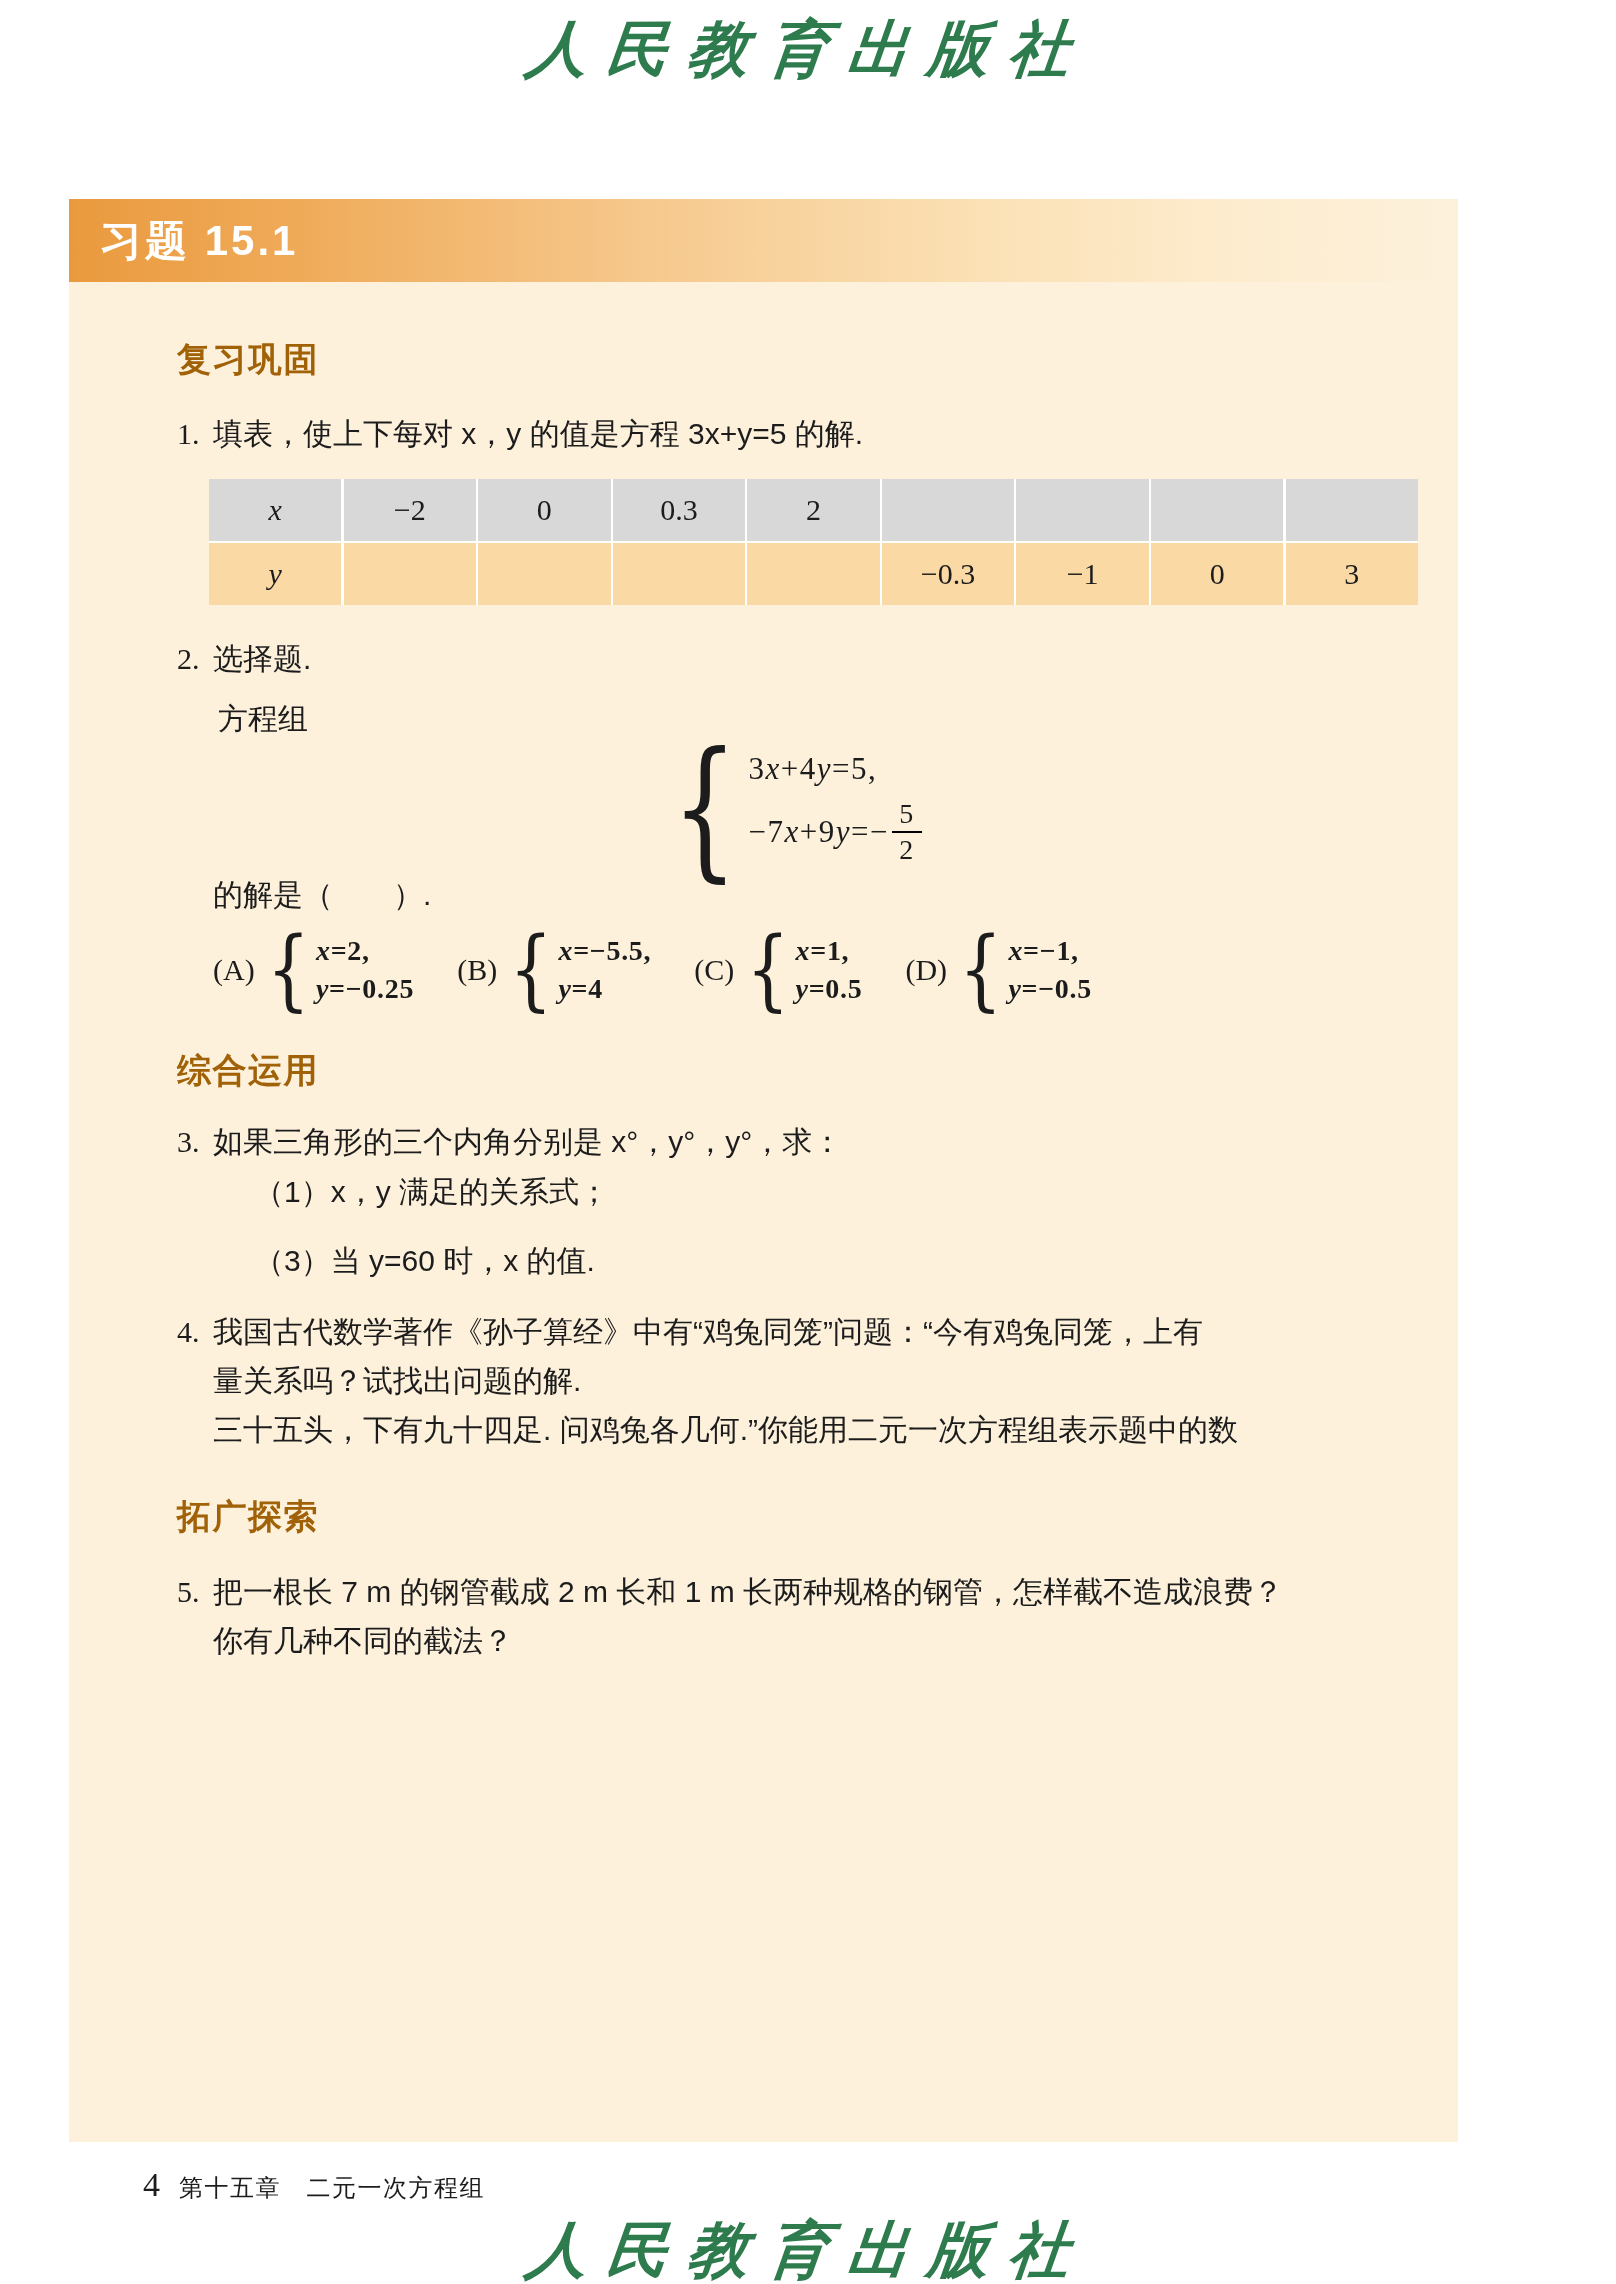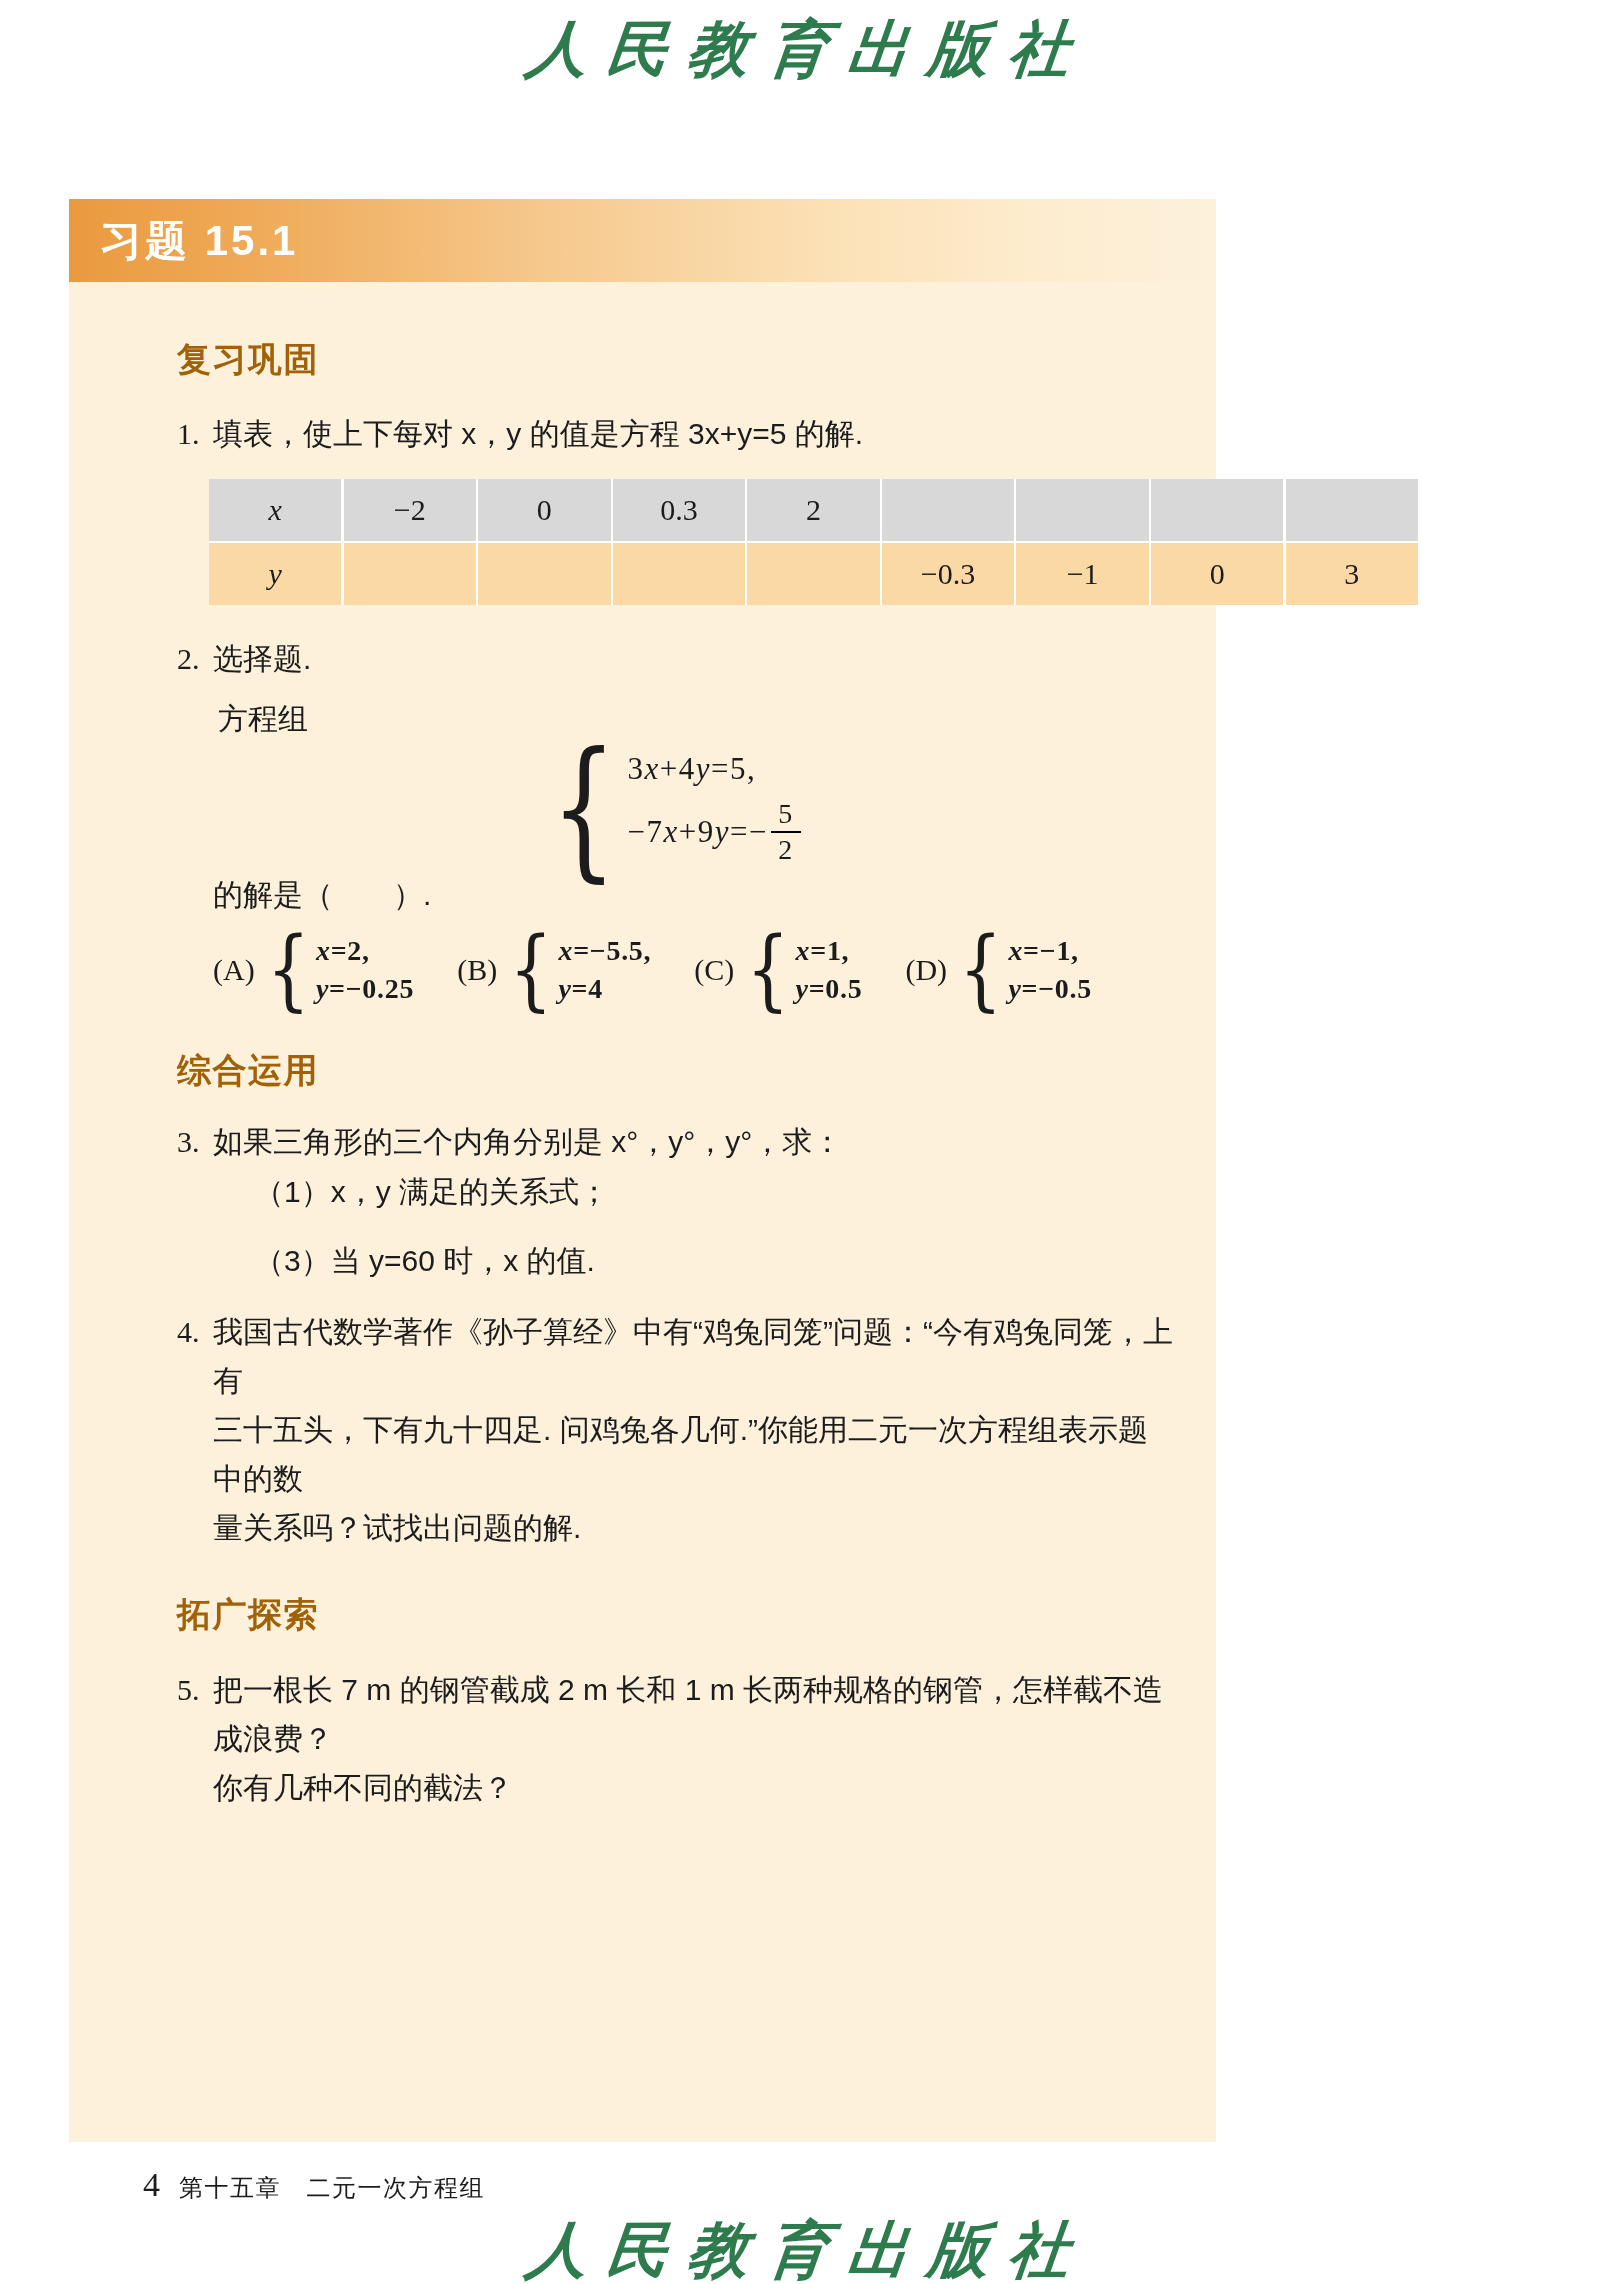--- a/index.html
+++ b/index.html
@@ -13,21 +13,21 @@
     position:absolute; width:100%; text-align:center;
     color:#2e7b4d; font-family:"DejaVu Serif", serif;
     font-style:italic; font-weight:bold; font-size:61px;
     letter-spacing:19.3px; transform:skewX(-6deg);
   }
   .logo.top { top:9px; }
   .logo.bottom { top:2210px; }
 
   
   .content {
-    position:absolute; left:69px; top:199px; width:1147px; height:1943px;
+    position:absolute; left:69px; top:199px; width:1389px; height:1943px;
     background:#fdf1dc;
   }
   .band {
     height:83px; display:flex; align-items:center; padding-left:31px;
     background:linear-gradient(90deg,#ea9a3e 0%,#efaa58 16%,#f6c98e 42%,#fbe0b4 65%,#fdecce 84%,#fdf1dc 100%);
   }
   .band-title { color:#ffffff; font-size:42px; font-weight:bold; letter-spacing:3px; }
 
   .inner { padding:0 41px 0 108px; }
 
@@ -217,22 +217,22 @@
         <span class="pnum">3.</span>
         <span class="ptext">如果三角形的三个内角分别是 x°，y°，y°，求：</span>
       </div>
       <div class="subitem first">（1）x，y 满足的关系式；</div>
       <div class="subitem">（3）当 y=60 时，x 的值.</div>
 
       <div class="hang p4">
         <span class="pnum">4.</span>
         <span class="lines">
           <span style="display:block">我国古代数学著作《孙子算经》中有“鸡兔同笼”问题：“今有鸡兔同笼，上有</span>
+          <span style="display:block">量关系吗？试找出问题的解.</span>
           <span style="display:block">三十五头，下有九十四足. 问鸡兔各几何.”你能用二元一次方程组表示题中的数</span>
-          <span style="display:block">量关系吗？试找出问题的解.</span>
         </span>
       </div>
 
       <div class="sec explore">拓广探索</div>
 
       <div class="hang p5">
         <span class="pnum">5.</span>
         <span class="lines">
           <span style="display:block">把一根长 7 m 的钢管截成 2 m 长和 1 m 长两种规格的钢管，怎样截不造成浪费？</span>
           <span style="display:block">你有几种不同的截法？</span>

